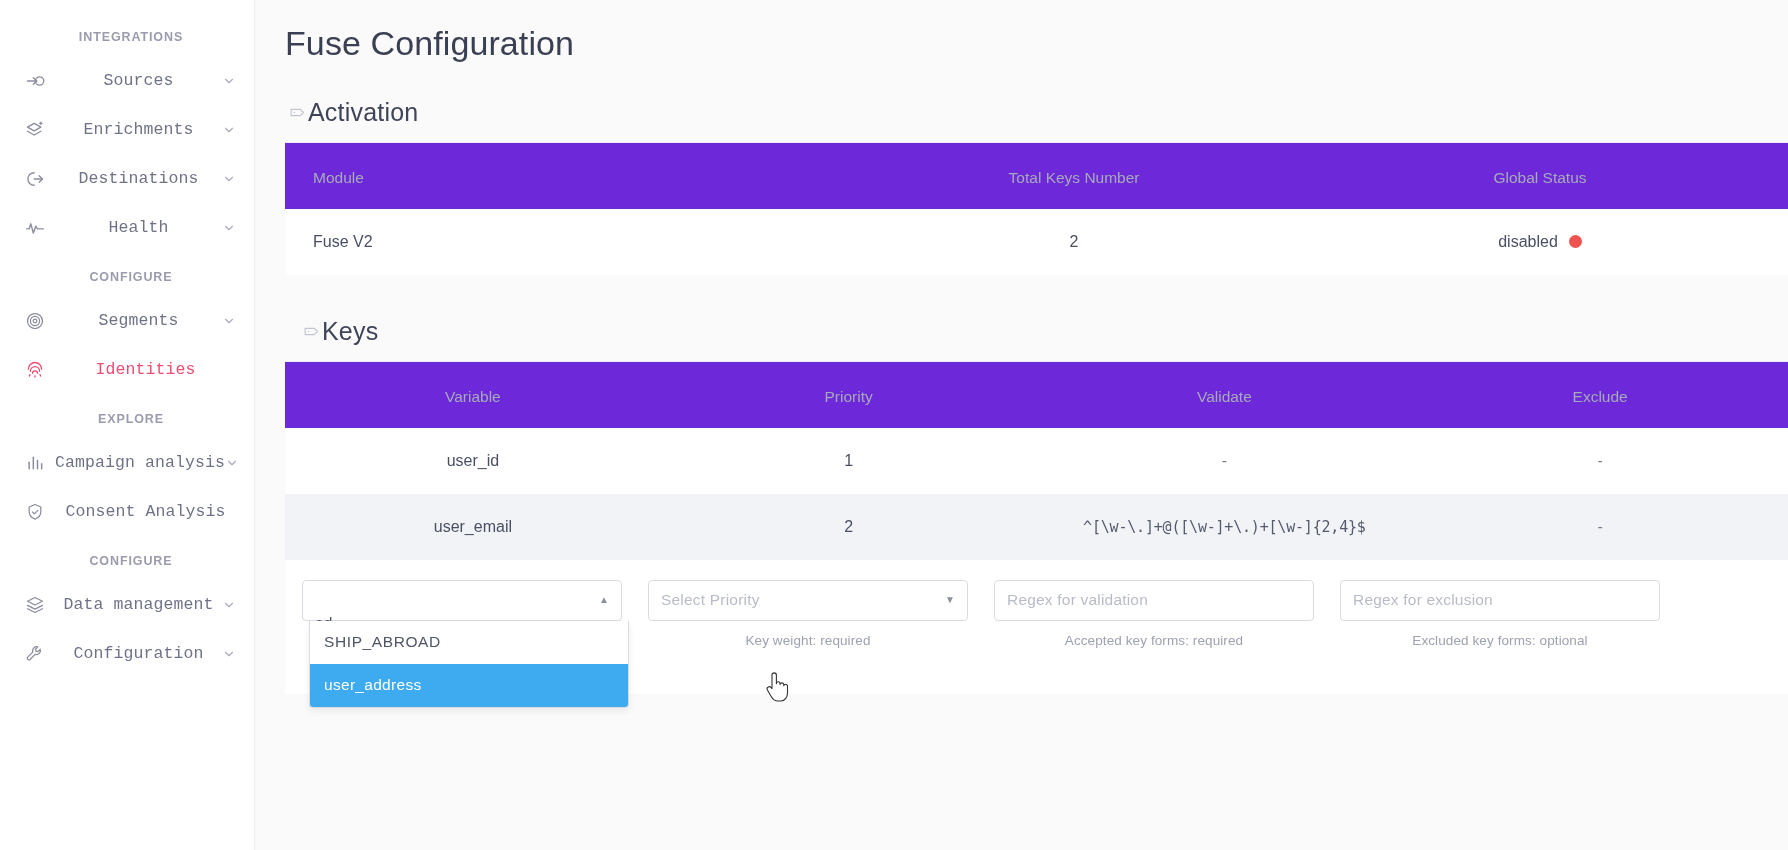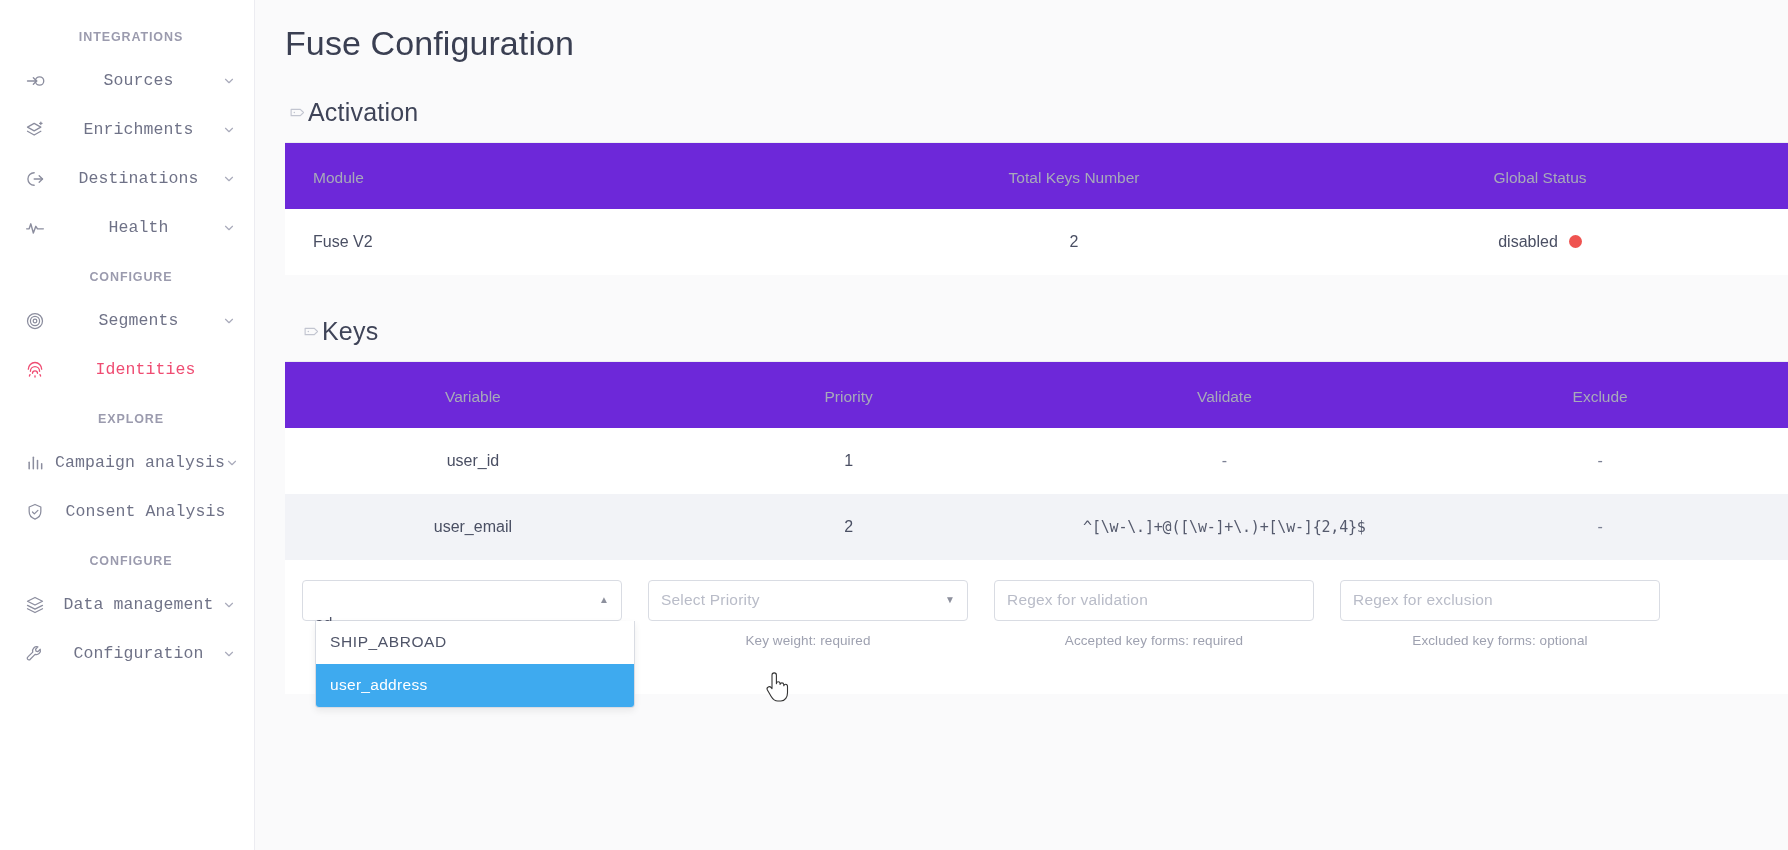--- a/index.html
+++ b/index.html
@@ -187,21 +187,21 @@
     font-size: 13.5px;
     color: #9ea1b0;
     padding-top: 12px;
     letter-spacing: 0.1px;
   }
 
   
   .dropdown {
     position: absolute;
     top: 41px;
-    left: 13px;
+    left: 7px;
     width: 100%;
     background: #fff;
     border: 1px solid #d9dce3;
     border-top: none;
     border-radius: 0 0 4px 4px;
     box-shadow: 0 3px 7px rgba(0,0,0,0.07);
     z-index: 40;
     overflow: hidden;
   }
   .dd-opt {

